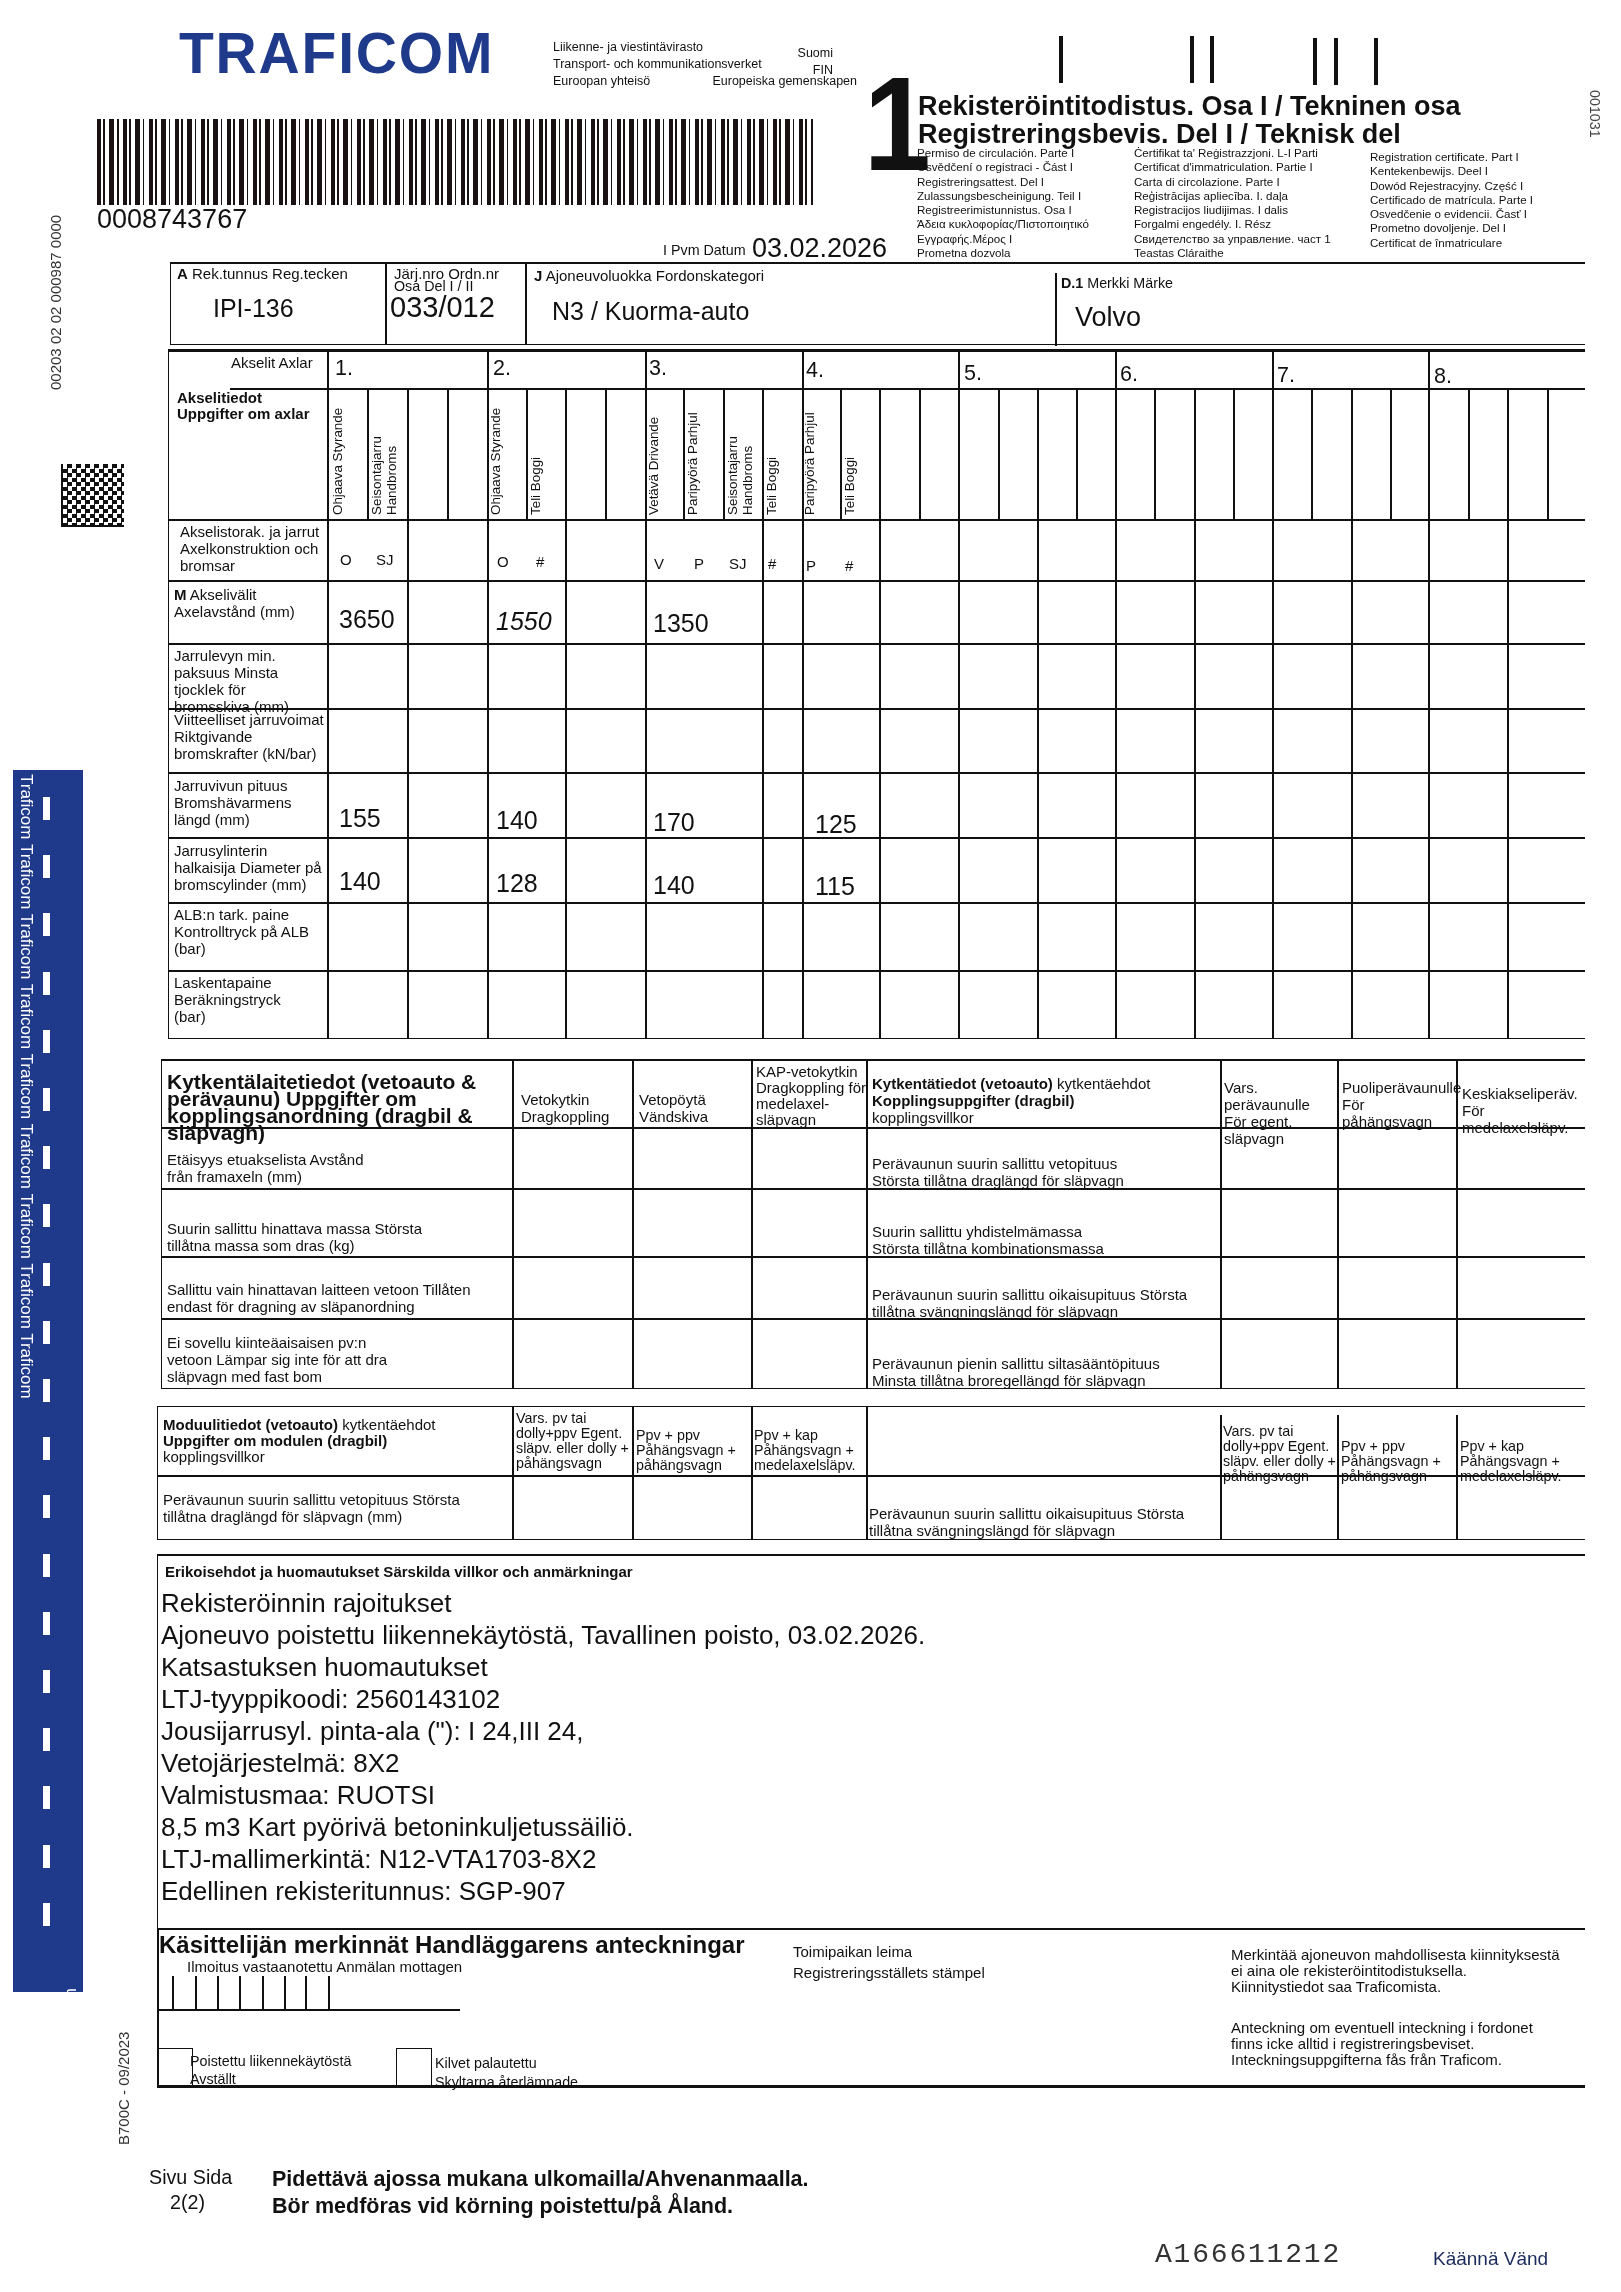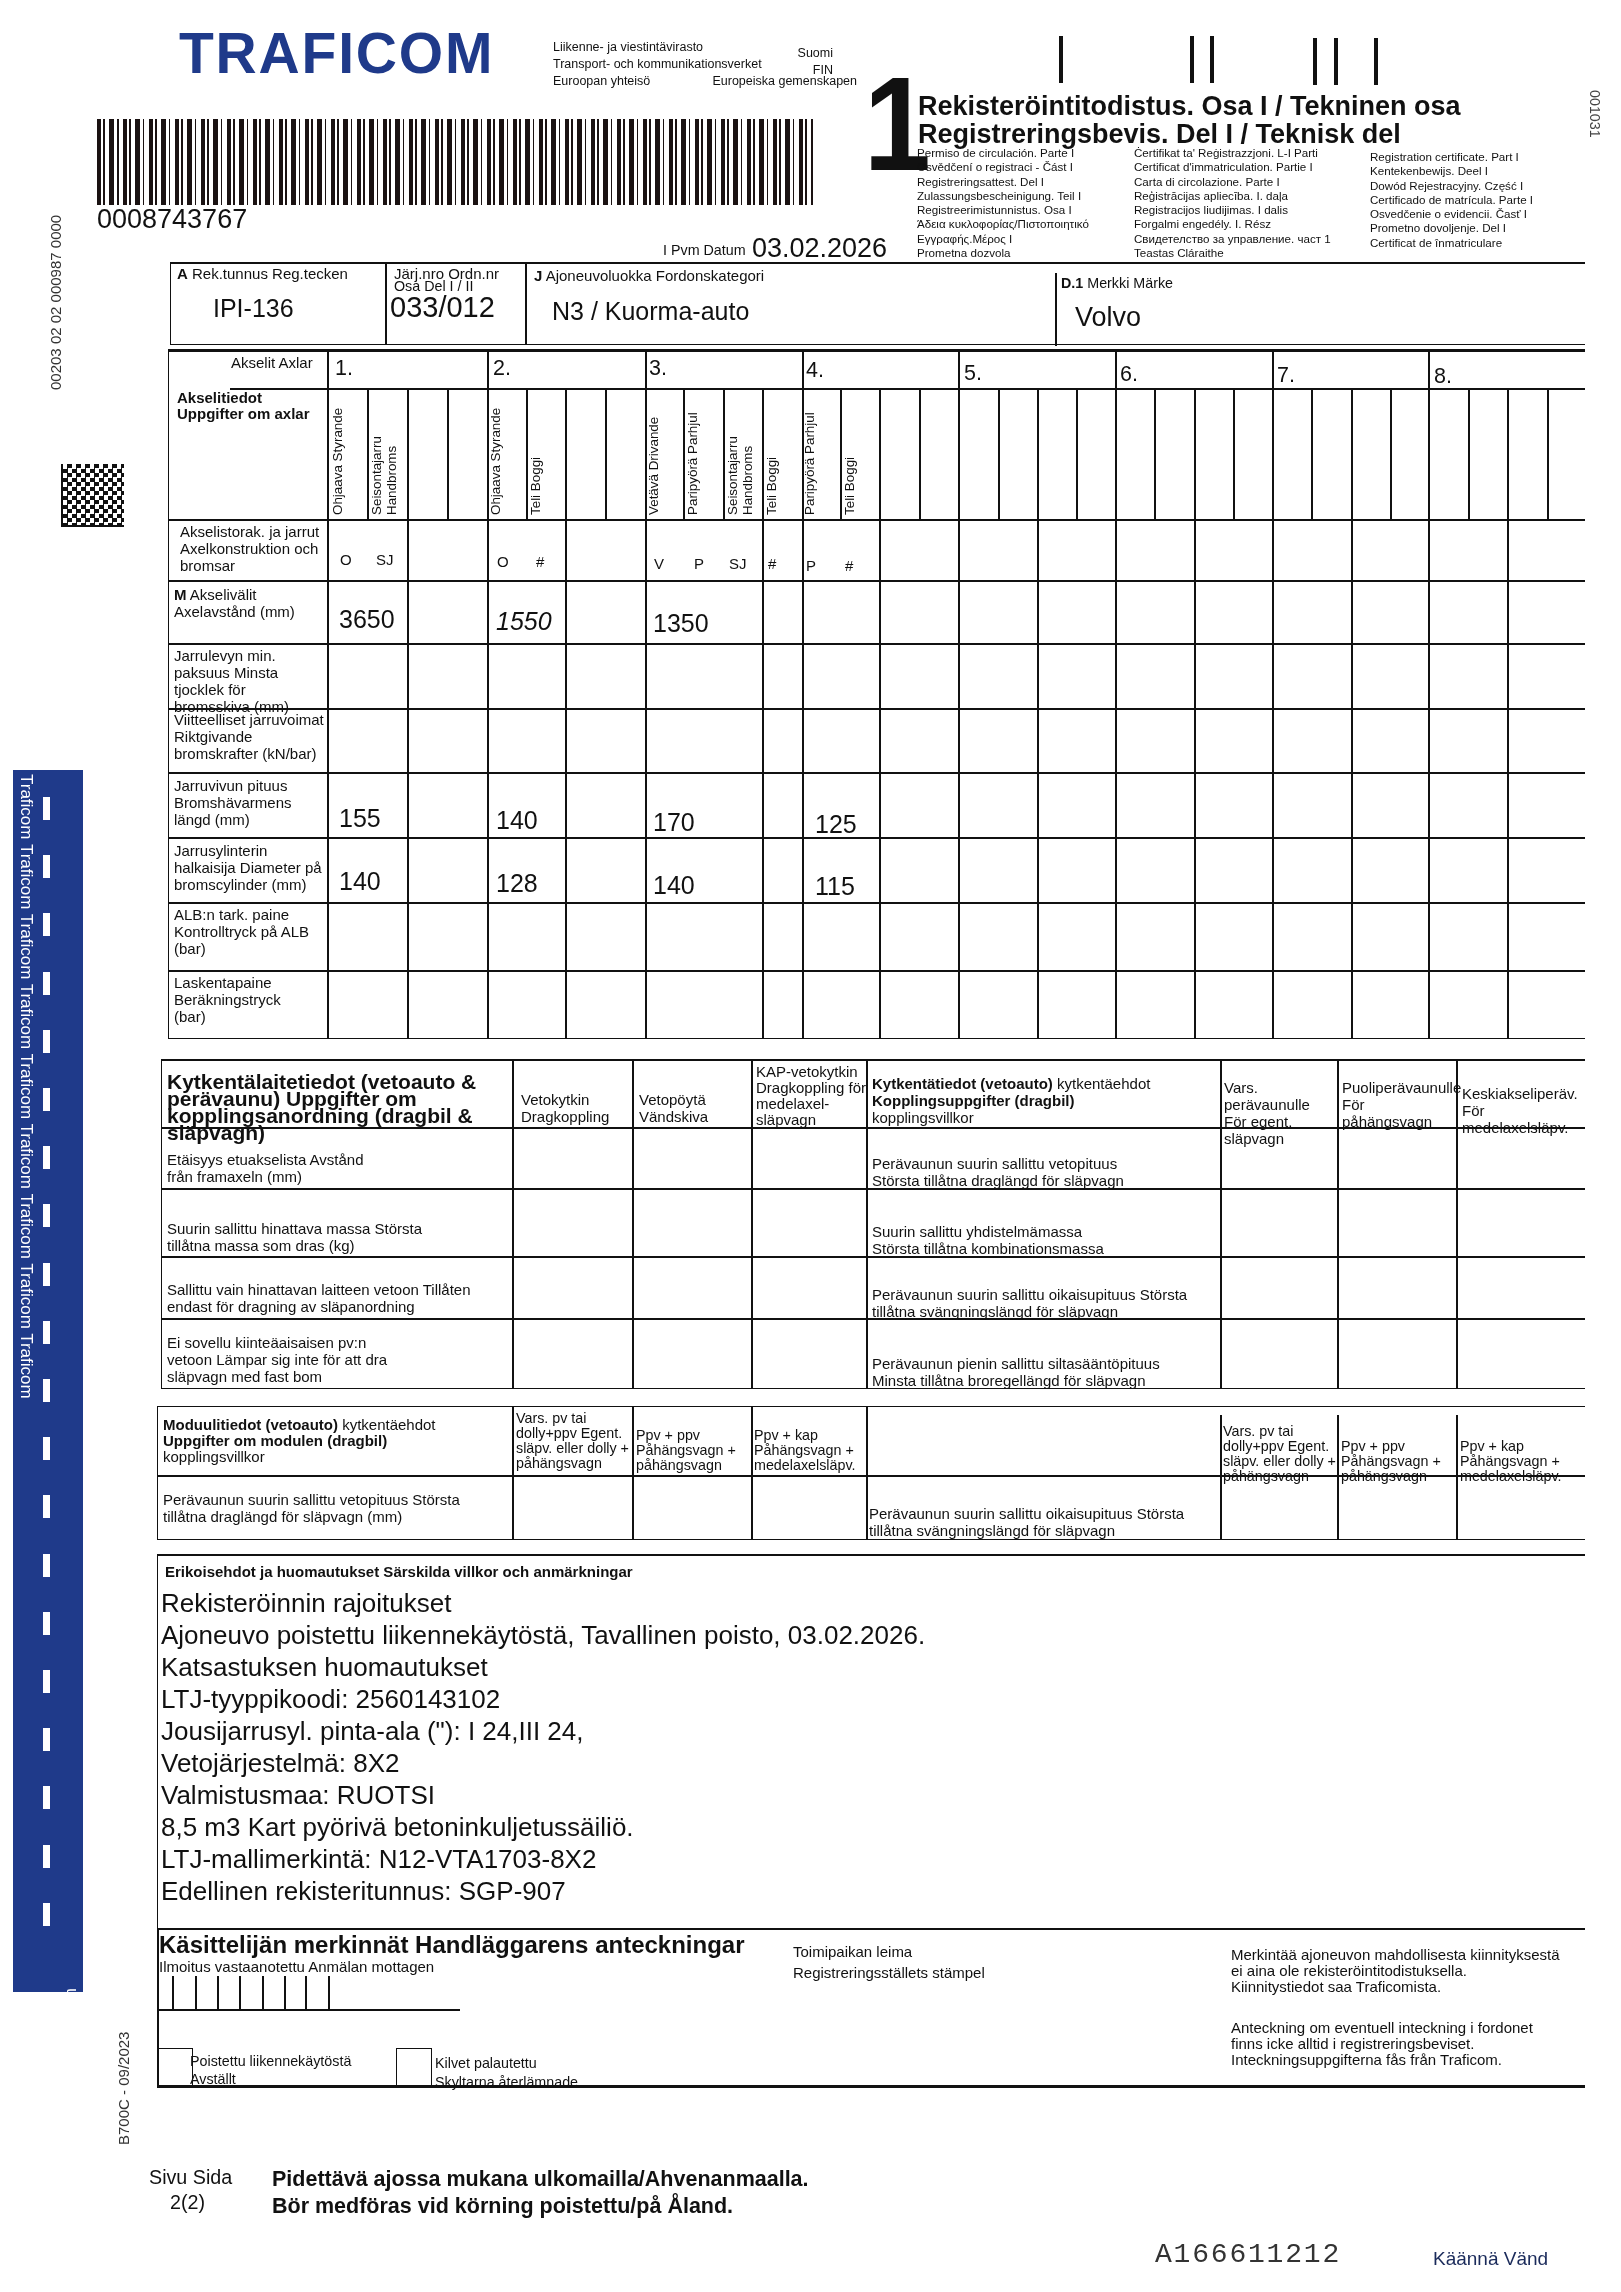--- a/index.html
+++ b/index.html
@@ -317,21 +317,21 @@
   <div class="remark">Vetojärjestelmä: 8X2</div>
   <div class="remark">Valmistusmaa: RUOTSI</div>
   <div class="remark">8,5 m3 Kart pyörivä betoninkuljetussäiliö.</div>
   <div class="remark">LTJ-mallimerkintä: N12-VTA1703-8X2</div>
   <div class="remark">Edellinen rekisteritunnus: SGP-907</div>
 </div>
 
 <div class="vl" style="left:157px;top:1930px;height:157px;"></div>
 <div class="hl" style="left:157px;top:2085px;width:1428px;height:2.7px;"></div>
 <div class="abs b cond" style="left:159px;top:1931px;font-size:24px;">Käsittelijän merkinnät Handläggarens anteckningar</div>
-<div class="abs lbl cond" style="left:159px;top:1960px;font-size:15px;">Ilmoitus vastaanotettu Anmälan mottagen</div>
+<div class="abs lbl cond" style="left:159px;top:1960px;font-size:15px;padding-left:28px;">Ilmoitus vastaanotettu Anmälan mottagen</div>
 <div class="abs lbl cond" style="left:793px;top:1945px;font-size:15px;">Toimipaikan leima</div>
 <div class="abs lbl cond" style="left:793px;top:1966px;font-size:15px;">Registreringsställets stämpel</div>
 
 <div class="hl" style="left:157px;top:2009px;width:303px;"></div>
 <div class="tick" style="left:172px;top:1976px;"></div>
 <div class="tick" style="left:195px;top:1976px;"></div>
 <div class="tick" style="left:217px;top:1976px;"></div>
 <div class="tick" style="left:239px;top:1976px;"></div>
 <div class="tick" style="left:262px;top:1976px;"></div>
 <div class="tick" style="left:284px;top:1976px;"></div>

